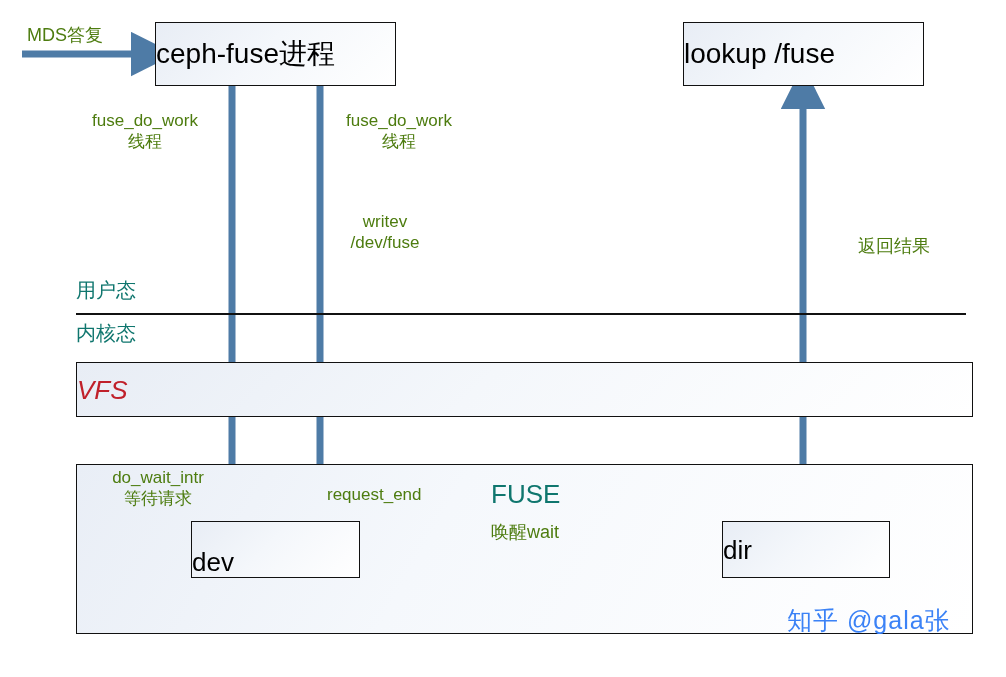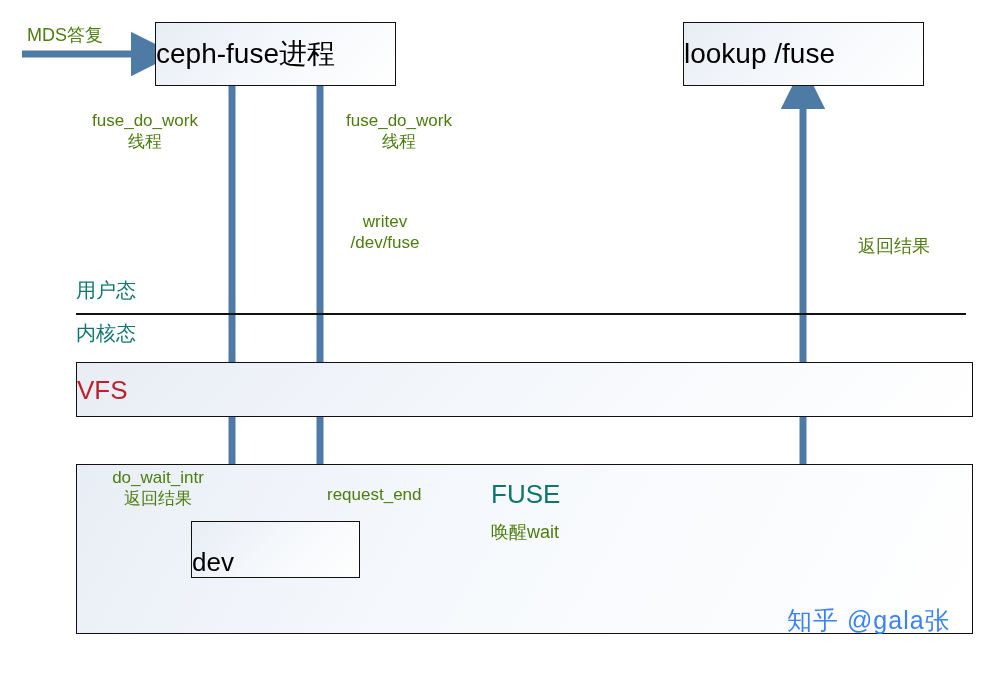--- a/index.html
+++ b/index.html
@@ -116,48 +116,51 @@
   <div class="box" style="left:683px; top:22px; width:241px; height:64px;">
     <span class="box-label" style="font-size:28px;">lookup /fuse</span>
   </div>
 
   <div class="red-label" style="left:76px; top:280px; font-size:20px;">用户态</div>
 
   <div class="hline" style="left:76px; top:313px; width:890px;"></div>
 
   <div class="red-label" style="left:76px; top:323px; font-size:20px;">内核态</div>
 
-  <div class="box" style="left:76px; top:362px; width:897px; height:55px;">
+  <div class="box" style="left:76px; top:362px; width:897px; height:55px;font-style:italic;">
     <span class="box-label" style="font-size:26px; color:#c0202a;">VFS</span>
   </div>
 
   <div class="fuse-outer" style="left:76px; top:464px; width:897px; height:170px;"></div>
 
   <div class="red-label" style="left:491px; top:481px; font-size:26px;">FUSE</div>
 
   <div class="box" style="left:191px; top:521px; width:169px; height:57px;">
     <span class="box-label" style="font-size:26px;margin-top:24px;">dev</span>
   </div>
 
+  <div class="box" style="left:722px; top:521px; width:168px; height:57px;">
+    <span class="box-label" style="font-size:26px;">dir</span>
+  </div>
 
   <div class="plain-label" style="left:27px; top:25px; font-size:18px;">MDS答复</div>
 
   <div class="plain-label" style="left:71px; top:111px; width:148px; font-size:17px;">fuse_do_work
 线程</div>
 
   <div class="plain-label" style="left:325px; top:111px; width:148px; font-size:17px;">fuse_do_work
 线程</div>
 
   <div class="plain-label" style="left:325px; top:212px; width:120px; font-size:17px;">writev
 /dev/fuse</div>
 
   <div class="plain-label" style="left:822px; top:236px; font-size:18px; text-align:right;margin-left:36px;">返回结果</div>
 
   <div class="plain-label" style="left:87px; top:468px; width:142px; font-size:17px;">do_wait_intr
-返回结果</div>
+等待请求</div>
 
   <div class="plain-label" style="left:327px; top:485px; font-size:17px; text-align:right;">request_end</div>
 
   <div class="plain-label" style="left:491px; top:522px; font-size:18px; text-align:center;">唤醒wait</div>
 
   <div class="watermark" style="left:787px; top:604px;">知乎 @gala张</div>
 
 </div>
 
 </body></html>

